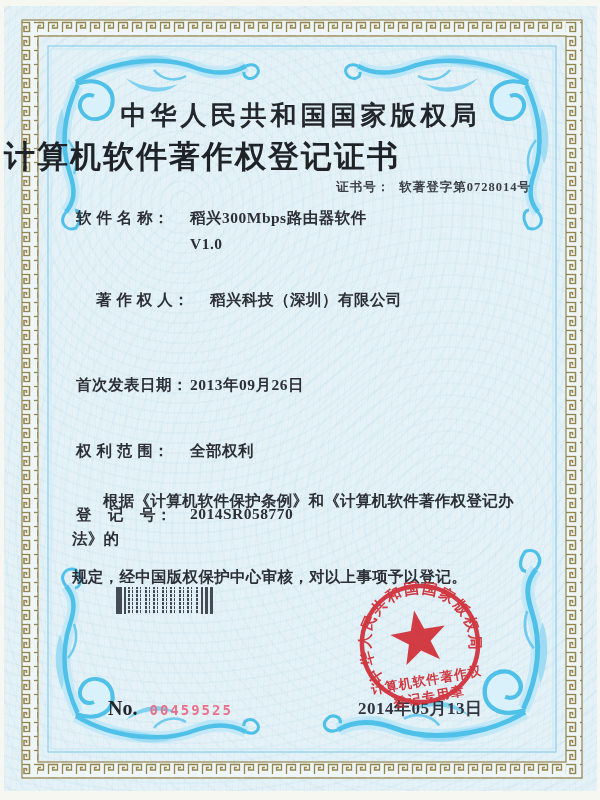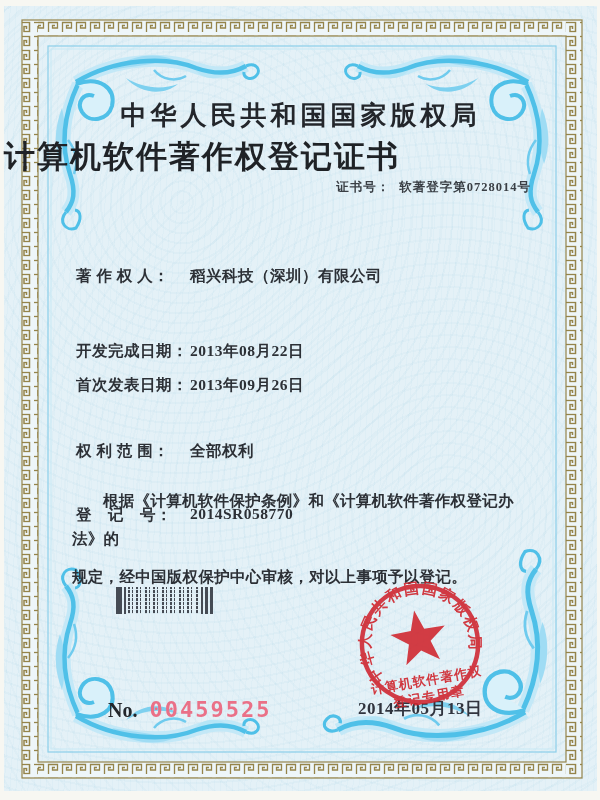--- a/index.html
+++ b/index.html
@@ -27,21 +27,21 @@
   }
   .certno{
     position:absolute;left:0;right:66px;top:173px;text-align:right;
     font-size:12.5px;font-weight:700;color:#3a3f45;letter-spacing:1px;padding-left:9px;
   }
   .certno .cv{margin-left:9px;}
   .row{position:absolute;left:72px;font-size:15.5px;font-weight:700;color:#2c3036;letter-spacing:0.5px;}
   .row .lab{display:inline-block;width:114px;vertical-align:top;}
   .row .val{display:inline;}
   .row .val2{margin-left:114px;margin-top:6px;}
-  .r1{top:202px;} .r2{top:260px;} .r3{top:335px;} .r4{top:369px;}
+  .r1{top:202px;} .r2{top:284px;margin-left:20px;} .r3{top:335px;} .r4{top:369px;}
   .r5{top:401px;} .r6{top:435px;} .r7{top:467px;margin-top:32px;}
   .statement{
     position:absolute;left:68px;top:476px;width:472px;
     font-size:15.5px;font-weight:700;color:#2c3036;line-height:38px;letter-spacing:0.3px;
   }
   .statement .l1{text-indent:2em;}
   .barcode{position:absolute;left:112px;top:581px;width:97px;height:27px;}
   .bc-bar{position:absolute;top:0;bottom:0;background:#454b54;}
   .bc-mid{
     position:absolute;left:12px;right:15px;top:0;bottom:0;
@@ -51,21 +51,21 @@
   }
   .sealdate{
     position:absolute;left:354px;top:691px;z-index:5;
     font-size:17px;font-weight:700;color:#30343e;letter-spacing:0.5px;
   }
   .seal{position:absolute;left:341px;top:563px;z-index:6;opacity:0.88;}
   .serial{position:absolute;left:104px;top:691px;z-index:4;}
   .serial .no{font-size:20px;font-weight:600;color:#22262b;}
   .serial .num{
     font-family:"DejaVu Sans Mono","Liberation Mono",monospace;
-    font-size:22px;color:#ea7087;letter-spacing:2px;margin-left:12px;font-weight:700;
+    font-size:14px;color:#ea7087;letter-spacing:2px;margin-left:12px;font-weight:700;
   }
 </style>
 </head>
 <body>
 
 <div class="paper">
 
   <svg class="deco" width="593" height="785" viewBox="0 0 593 785">
     <defs>
       <pattern id="mk" width="14" height="14" patternUnits="userSpaceOnUse">
@@ -109,25 +109,26 @@
     <use href="#flourish" transform="translate(554,748) scale(-1.1,-1.1)"></use>
   </svg>
 
   <div class="issuer">中华人民共和国国家版权局</div>
   <div class="title">计算机软件著作权登记证书</div>
 
   <div class="certno">
     <span>证书号：</span><span class="cv">软著登字第0728014号</span>
   </div>
 
+  <div class="row r1">
+    <span class="lab">软 件 名 称：</span><span class="val">稻兴300Mbps路由器软件</span>
+    <div class="val2">V1.0</div>
+  </div>
   <div class="row r2">
     <span class="lab">著 作 权 人：</span><span class="val">稻兴科技（深圳）有限公司</span>
-  </div>
-  <div class="row r3">
-    <span class="lab">开发完成日期：</span><span class="val">2013年08月22日</span>
   </div>
   <div class="row r4">
     <span class="lab">首次发表日期：</span><span class="val">2013年09月26日</span>
   </div>
   <div class="row r6">
     <span class="lab">权 利 范 围：</span><span class="val">全部权利</span>
   </div>
   <div class="row r7">
     <span class="lab">登　记　号：</span><span class="val">2014SR058770</span>
   </div>

